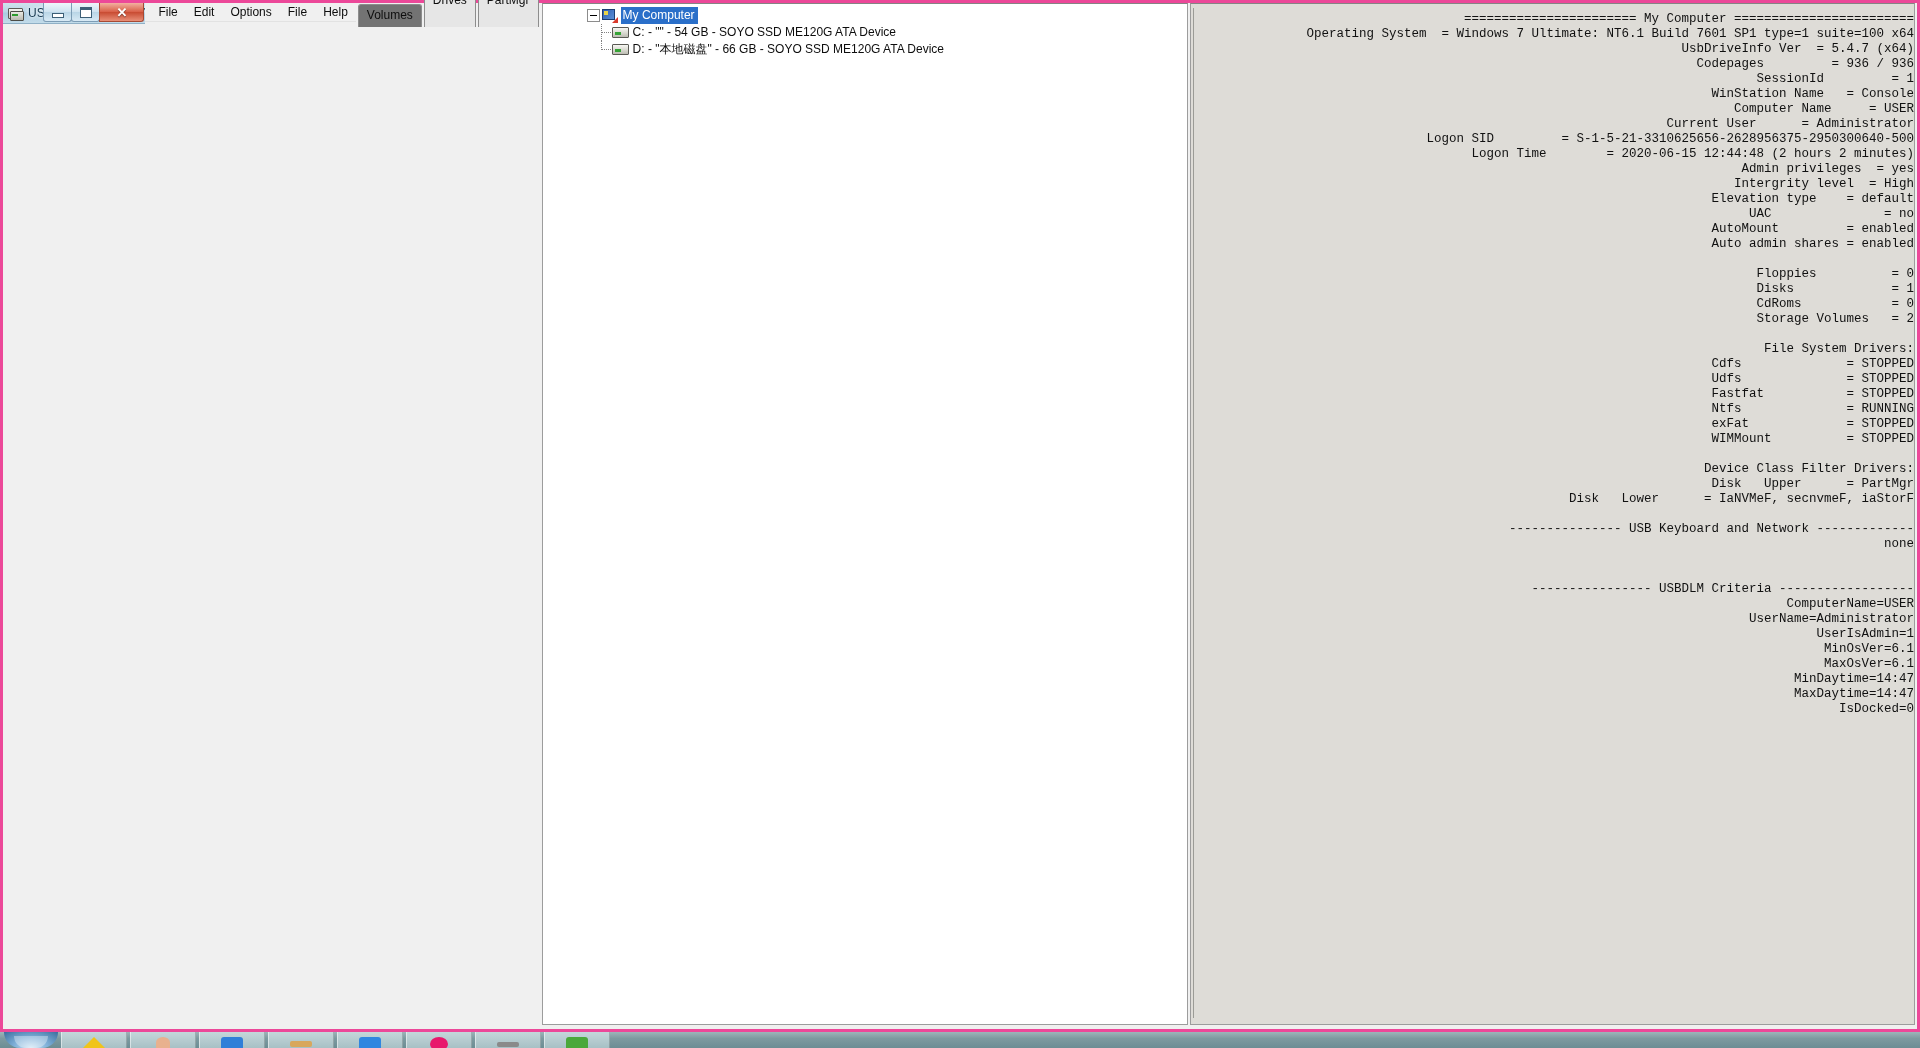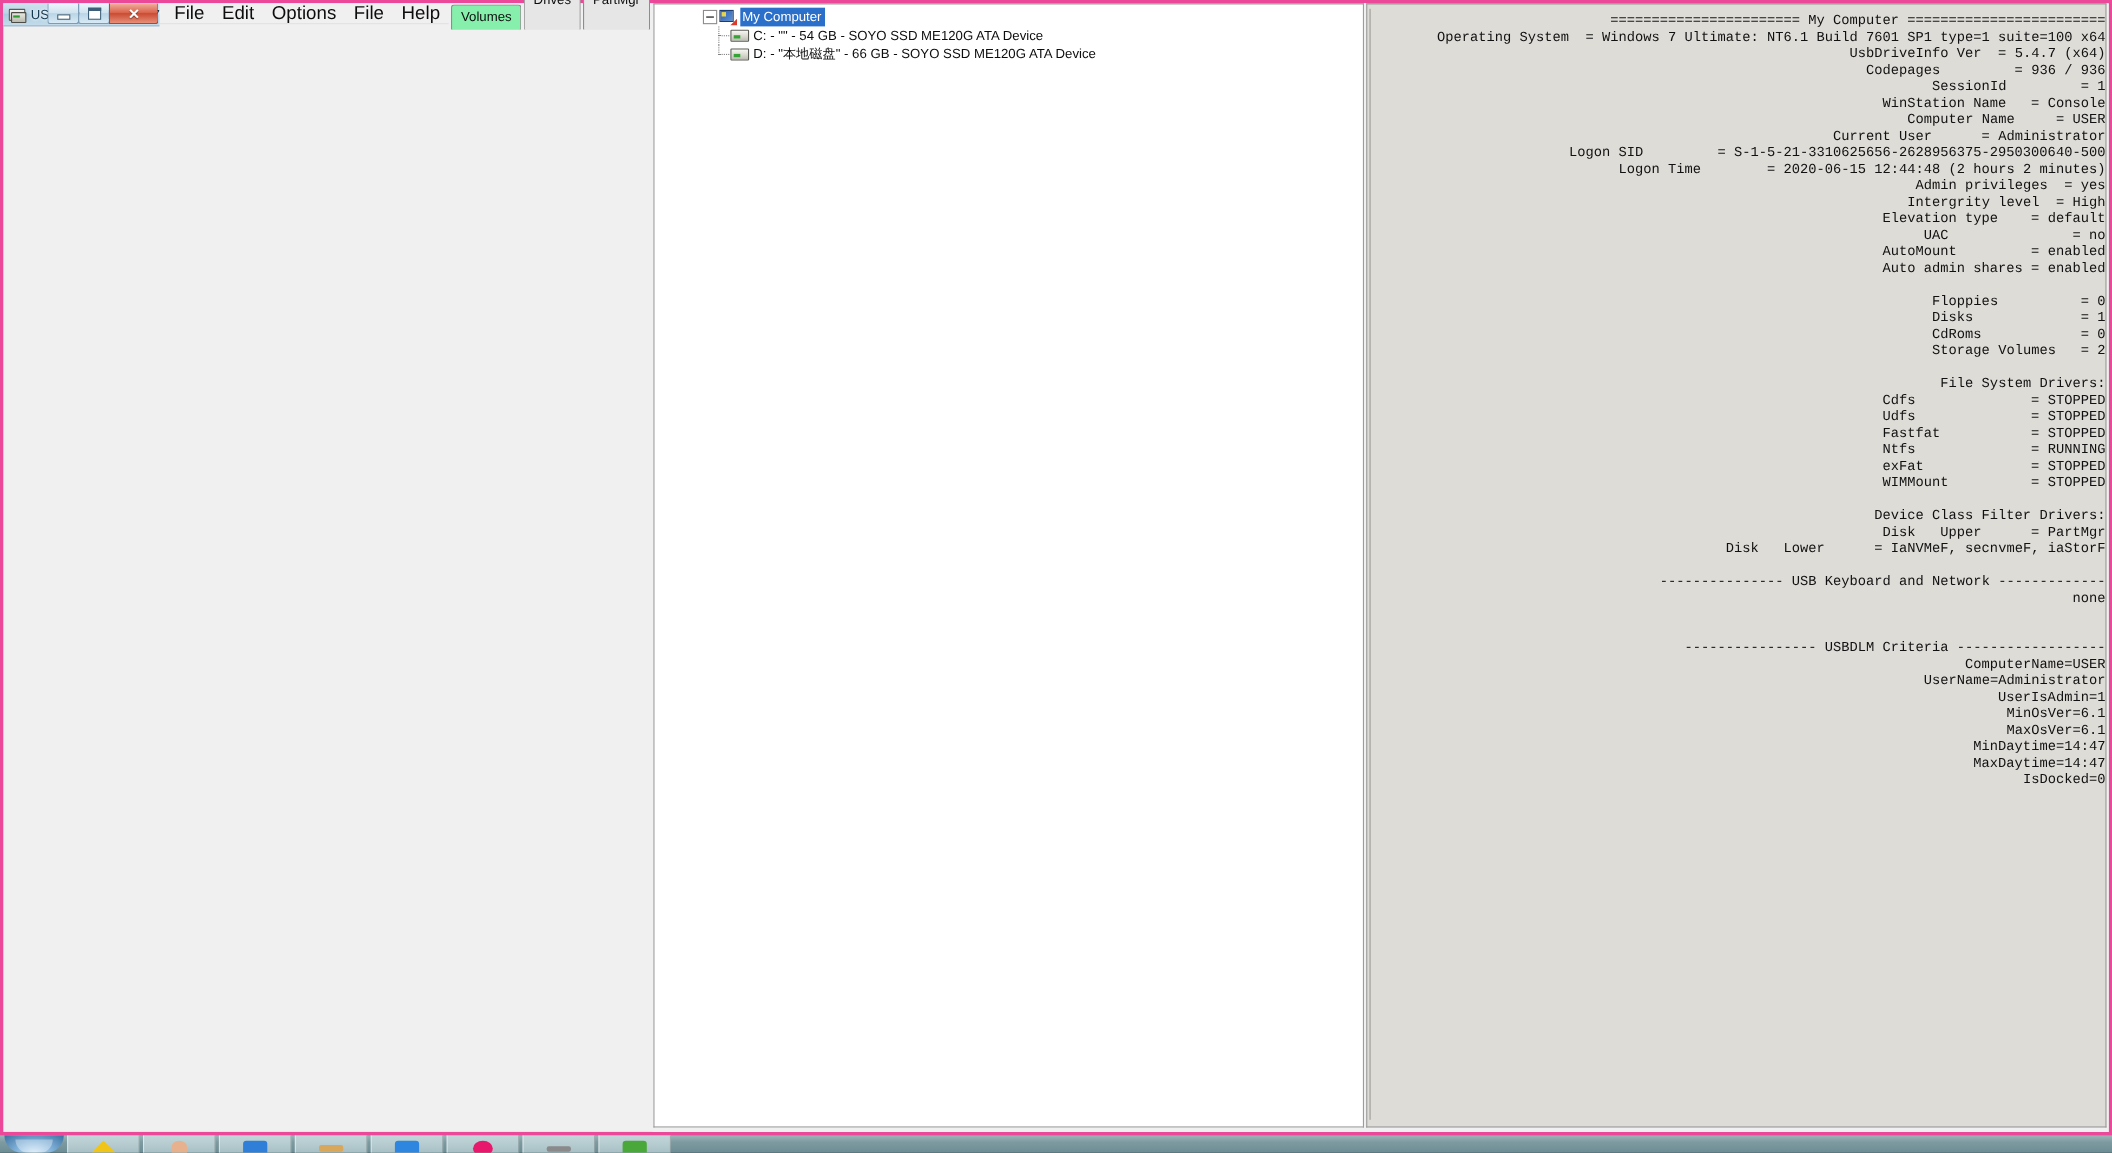--- a/index.html
+++ b/index.html
@@ -171,21 +171,21 @@
   #menubar {
     height: 18px;
     flex: none;
     background: #f0f0f0;
     display: flex;
     align-items: center;
     padding-left: 5px;
     border-bottom: 1px solid #e2e2e2;
   }
   .menu-item {
-    font-size: 17px;
+    font-size: 12px;
     color: #0d0d0d;
     padding: 1px 8px;
     cursor: default;
     white-space: nowrap;
   }
 
   
   #toolrow {
     height: 24px;
     flex: none;
@@ -208,21 +208,21 @@
     border-radius: 3px 3px 0 0;
     background: #e6e6e6;
     padding: 1px 8px 2px 8px;
     margin-right: 2px;
     line-height: 15px;
     box-sizing: border-box;
     height: 36px;
     white-space: nowrap;
   }
   .tab.active {
-    background: #86efac;
+    background: #737373;
     height: 23px;
     padding-top: 3px;
     font-weight: normal;
   }
 
   #search-area {
     position: absolute;
     left: 242px;
     bottom: 4px;
     display: flex;

